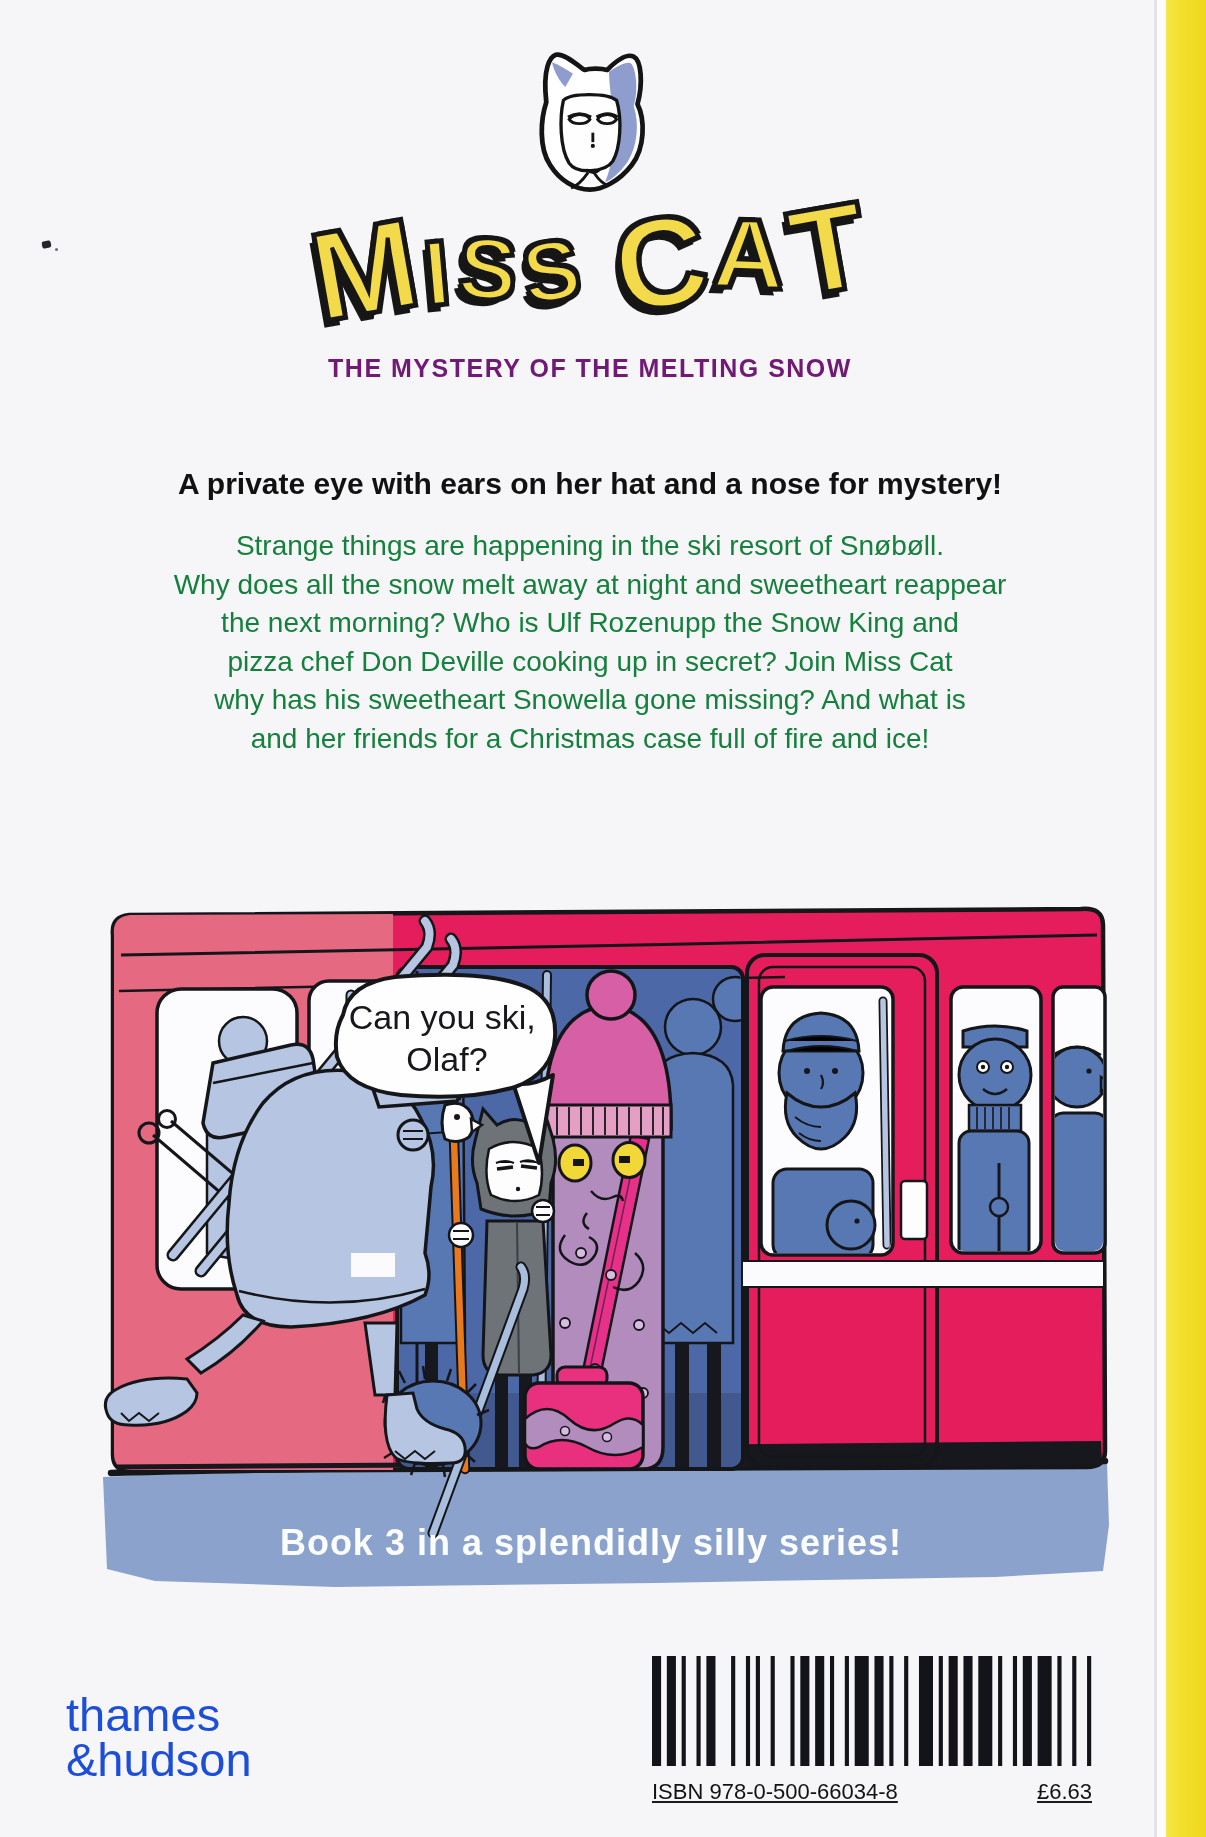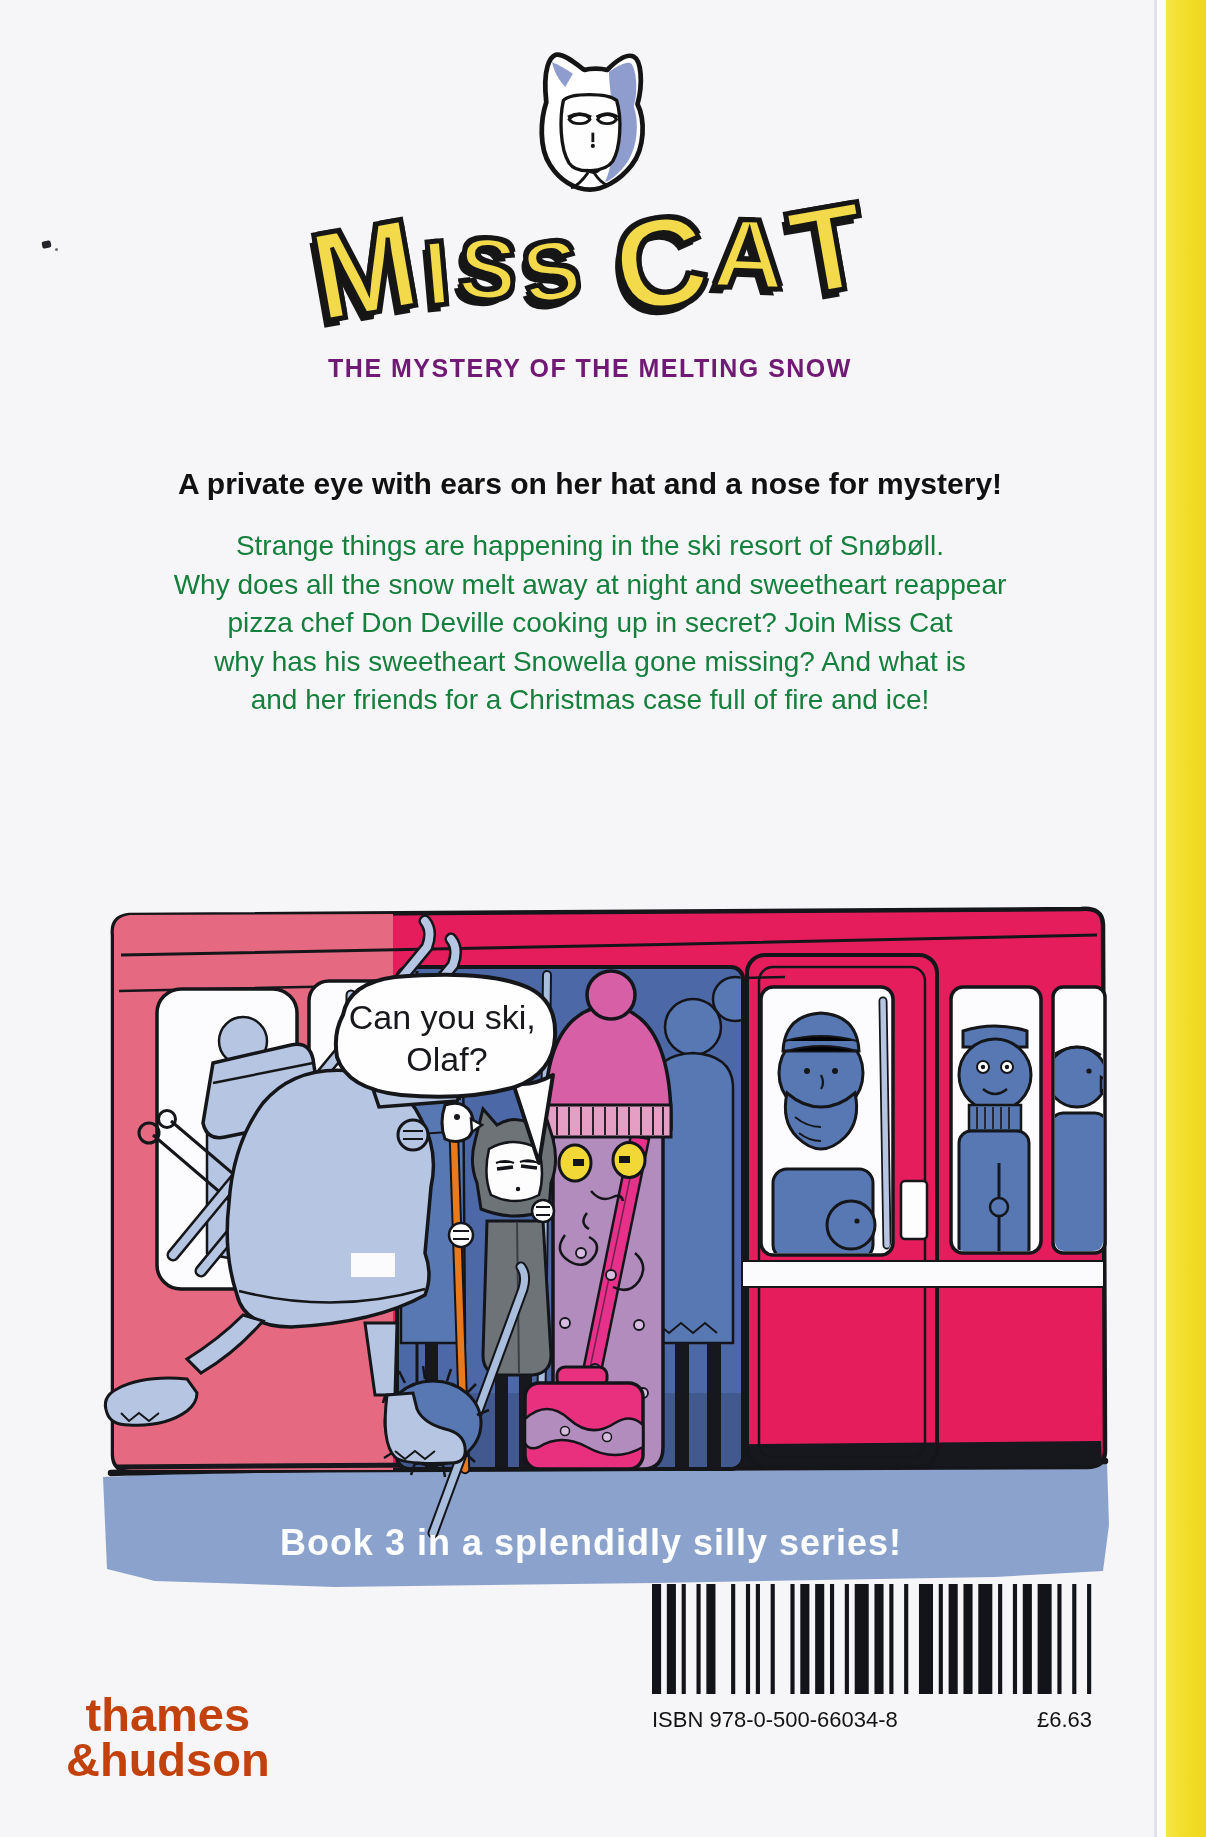--- a/index.html
+++ b/index.html
@@ -27,22 +27,22 @@
       -webkit-text-stroke:4px #161616;
       text-shadow:3px 3px 0 #161616,-3px 3px 0 #161616,3px -3px 0 #161616,-3px -3px 0 #161616,-6px 7px 0 #161616;}
   .logo-title .lt{display:inline-block;margin:0 3px;}
   .subtitle{margin-top:28px;font-size:25px;font-weight:700;letter-spacing:1.5px;color:#701a75;}
   .headline{margin-top:84px;font-size:30px;font-weight:700;color:#111;}
   .blurb{margin-top:26px;font-size:28px;line-height:38.5px;color:#15803d;}
   .illustration{position:absolute;left:95px;top:783px;width:1020px;height:812px;}
   .illustration svg{display:block;}
 
   .publisher{position:absolute;left:66px;top:1692px;font-size:47px;line-height:45px;
-      font-weight:700;color:#c2410c;letter-spacing:0;text-align:center;}
-  .barcode-block{position:absolute;left:652px;top:1584px;width:440px;}
+      font-weight:400;color:#1d4ed8;letter-spacing:0;text-align:left;}
+  .barcode-block{position:absolute;left:652px;top:1656px;width:440px;text-decoration:underline;}
   .barcode-row{display:flex;justify-content:space-between;margin-top:9px;font-size:22px;color:#131313;}
   .bubble-text{font-family:"Liberation Sans",sans-serif;font-size:34px;fill:#17181c;}
   .banner-text{font-family:"Liberation Sans",sans-serif;font-size:36px;font-weight:700;
       fill:#fcfdff;letter-spacing:1px;}
 </style>
 </head>
 <body>
 
 <div class="cover"></div>
 <div class="gap-line"></div>
@@ -70,20 +70,21 @@
     <path d="M78,134 q-10,14 -18,16 M84,134 q8,12 16,14 M76,131 q8,6 14,0" fill="none" stroke="#141414" stroke-width="3"></path>
   </svg>
 
   <div class="logo-title"><span class="lt" style="transform: rotate(-8deg) translateY(4px); font-size: 1.3em;">M</span><span class="lt" style="transform: rotate(-3deg) translateY(-2px); font-size: 0.95em;">I</span><span class="lt" style="transform: rotate(5deg) translateY(-6px); font-size: 0.9em;">S</span><span class="lt" style="transform: rotate(-6deg) translateY(-2px); font-size: 0.88em;">S</span><span class="lt" style="transform: rotate(0deg) translateY(0px); font-size: 0.42em; width: 20px;">&nbsp;</span><span class="lt" style="transform: rotate(-7deg) translateY(8px); font-size: 1.32em;">C</span><span class="lt" style="transform: rotate(4deg) translateY(-8px); font-size: 1.02em;">A</span><span class="lt" style="transform: rotate(-8deg) translateY(-2px); font-size: 1.26em;">T</span></div>
   <div class="subtitle">THE MYSTERY OF THE MELTING SNOW</div>
   <div class="headline">A private eye with ears on her hat and a nose for mystery!</div>
 
   <div class="blurb">
     <div>Strange things are happening in the ski resort of Snøbøll.</div>
     <div>Why does all the snow melt away at night and sweetheart reappear</div>
+    <div>the next morning? Who is Ulf Rozenupp the Snow King and</div>
     <div>pizza chef Don Deville cooking up in secret? Join Miss Cat</div>
     <div>why has his sweetheart Snowella gone missing? And what is</div>
     <div>and her friends for a Christmas case full of fire and ice!</div>
   </div>
 </div>
 
 <div class="illustration">
 <svg viewBox="0 0 1020 812" width="1020" height="812">
   <defs>
     <clipPath id="cdoorway">

